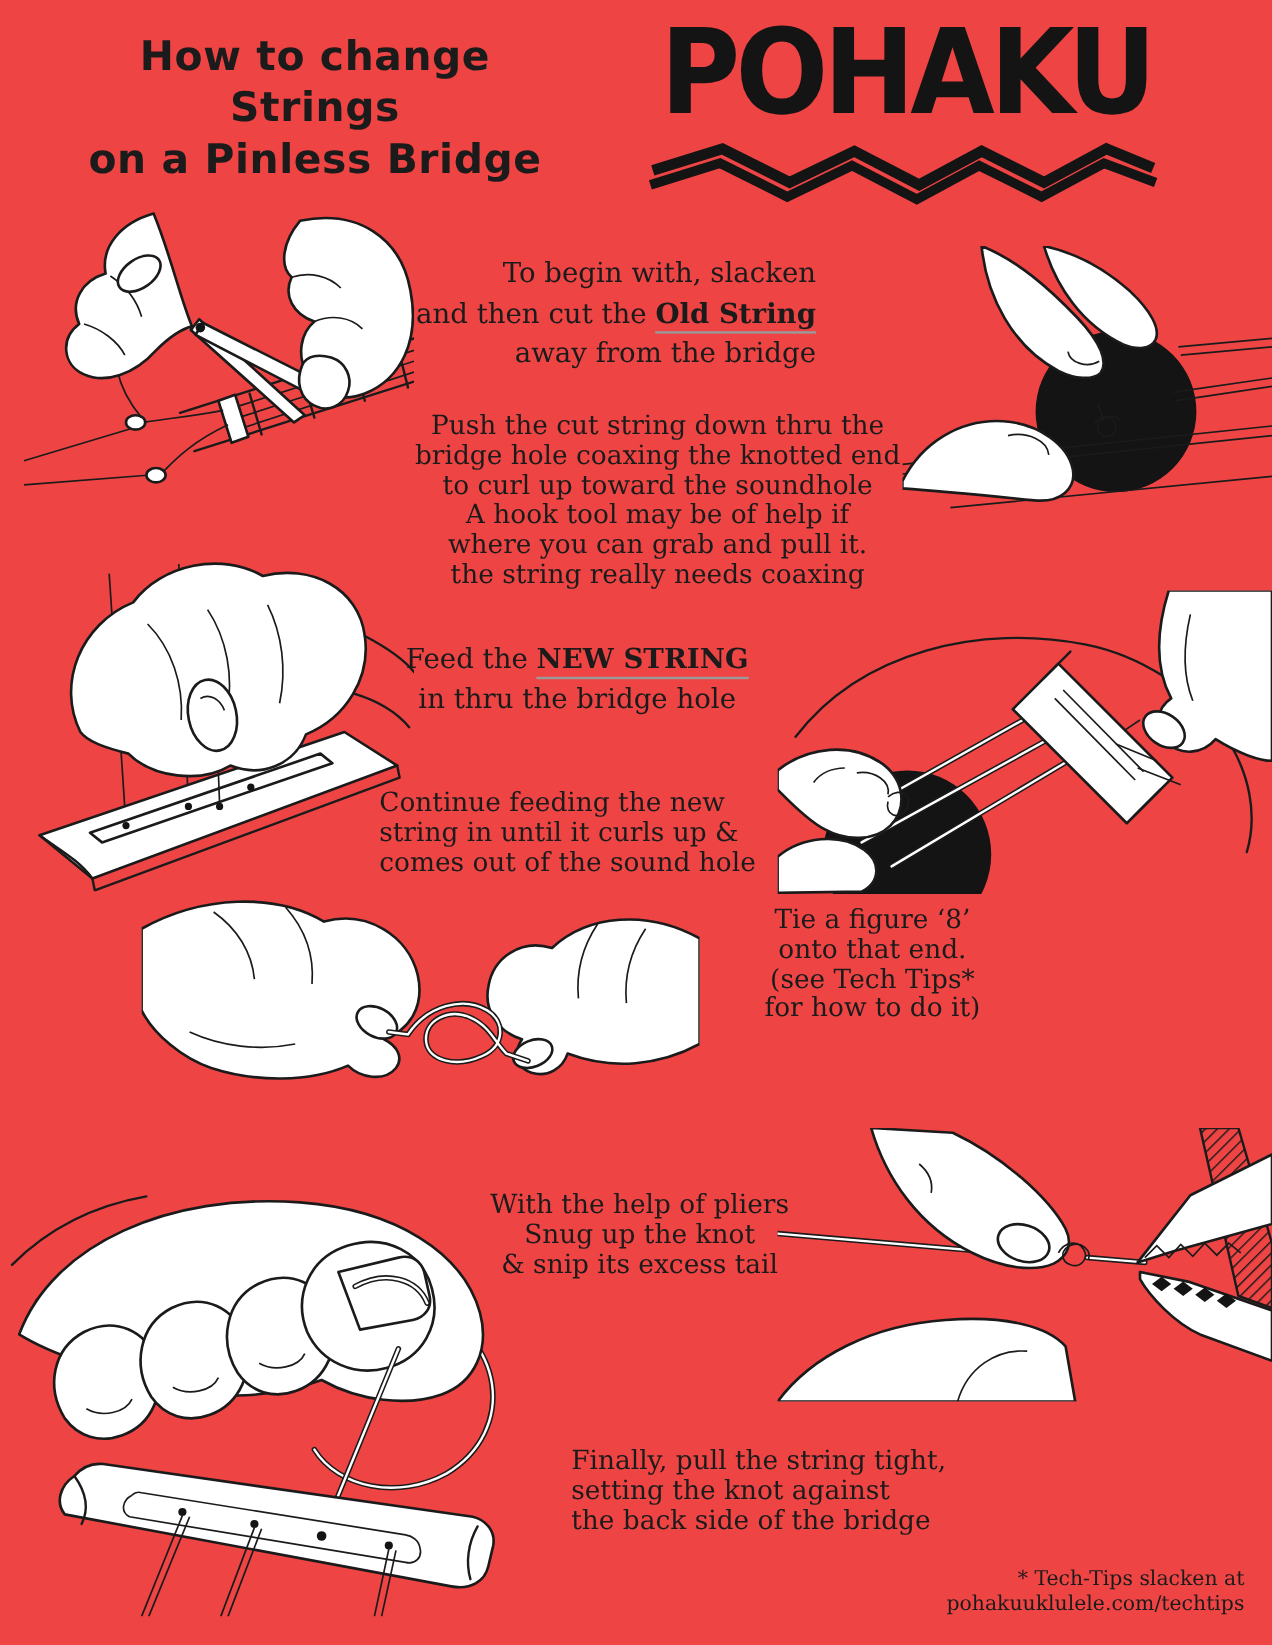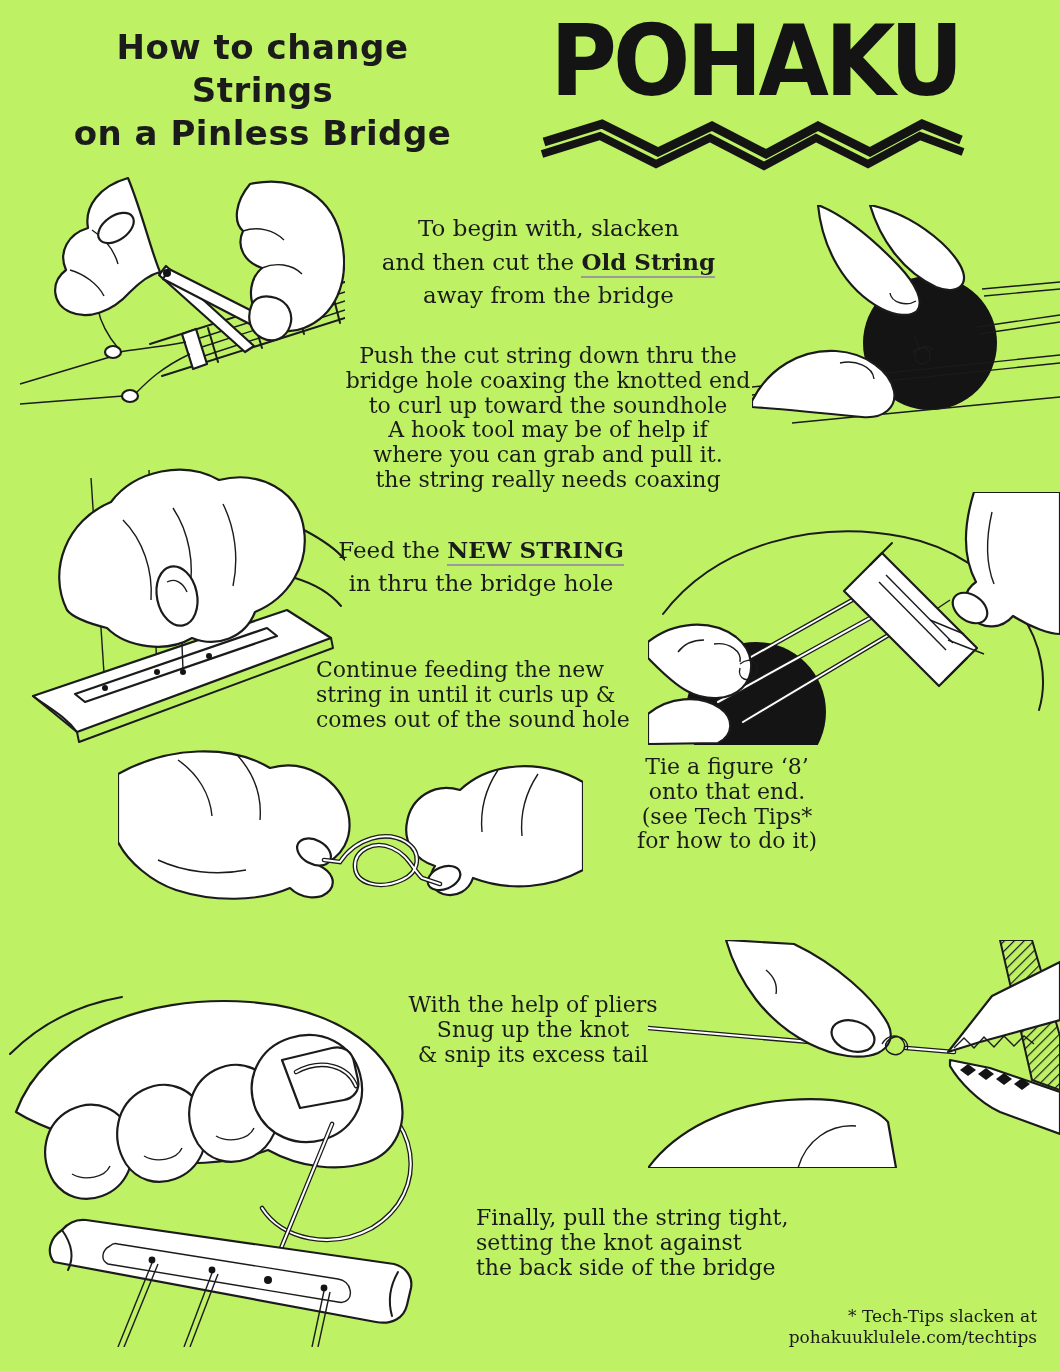--- a/index.html
+++ b/index.html
@@ -1,16 +1,16 @@
 <!DOCTYPE html>
 <html><head>
 <meta charset="utf-8">
 <style>
   html,body{margin:0;padding:0;background:#e8e8e8;}
-  #page{position:relative;width:1060px;height:1371px;background:#bef264;overflow:hidden;
+  #page{position:relative;width:1060px;height:1371px;background:#ef4444;overflow:hidden;
         font-family:"DejaVu Serif","Liberation Serif",serif;color:#1b1b1b;margin:0 auto;}
   .abs{position:absolute;}
   .title{font-family:"DejaVu Sans","Liberation Sans",sans-serif;font-weight:bold;
          font-size:34px;line-height:43px;text-align:center;letter-spacing:.5px;}
   .brand{font-family:"DejaVu Sans","Liberation Sans",sans-serif;font-weight:bold;
          font-size:91px;line-height:92px;text-align:center;letter-spacing:-4px;
          transform:scaleY(1.08);color:#141414;}
   .step{font-size:22px;line-height:24.8px;}
   .step.big{font-size:23px;line-height:33px;}
   .em{font-weight:bold;border-bottom:2px solid #9a9a9a;padding-bottom:1px;}
@@ -68,21 +68,21 @@
     <path class="thin" d="M92,54 C104,62 114,74 118,88"></path>
     <path class="thin" d="M70,94 C84,98 98,108 104,120"></path>
     <ellipse class="ink" cx="116" cy="52" rx="20" ry="12" transform="rotate(-35 116 52)"></ellipse>
 
     <path class="ink" d="M250,8 C298,-2 334,22 342,66 C350,108 334,140 304,152 C284,160 264,152 255,134 C248,120 250,102 262,92 C244,86 236,70 243,55 C233,46 235,26 250,8 Z"></path>
     <path class="thin" d="M262,92 C276,86 292,88 302,98"></path>
     <path class="thin" d="M243,55 C258,50 274,54 284,64"></path>
     <path class="ink" d="M252,128 C246,142 250,156 262,162 C274,168 286,162 290,150 C294,138 288,126 276,122 C266,119 256,120 252,128 Z"></path>
   </svg>
 
-  <div class="abs step big" style="left:345px;top:212px;width:335px;text-align:center;padding-left:36px;">
+  <div class="abs step big" style="left:345px;top:212px;width:335px;text-align:right;">
     <div>To begin with, slacken</div>
     <div><span>and then cut the </span><span class="em">Old String</span></div>
     <div>away from the bridge</div>
   </div>
 
   <svg class="abs" style="left:752px;top:205px;" width="308" height="235" viewBox="0 0 308 235">
     <circle class="blk" cx="178" cy="138" r="67"></circle>
     <path class="thin" d="M230,84 L308,77"></path>
       <path class="thin" d="M232,91 L308,84"></path>
     <path class="thin" d="M225,122 L308,110"></path>

